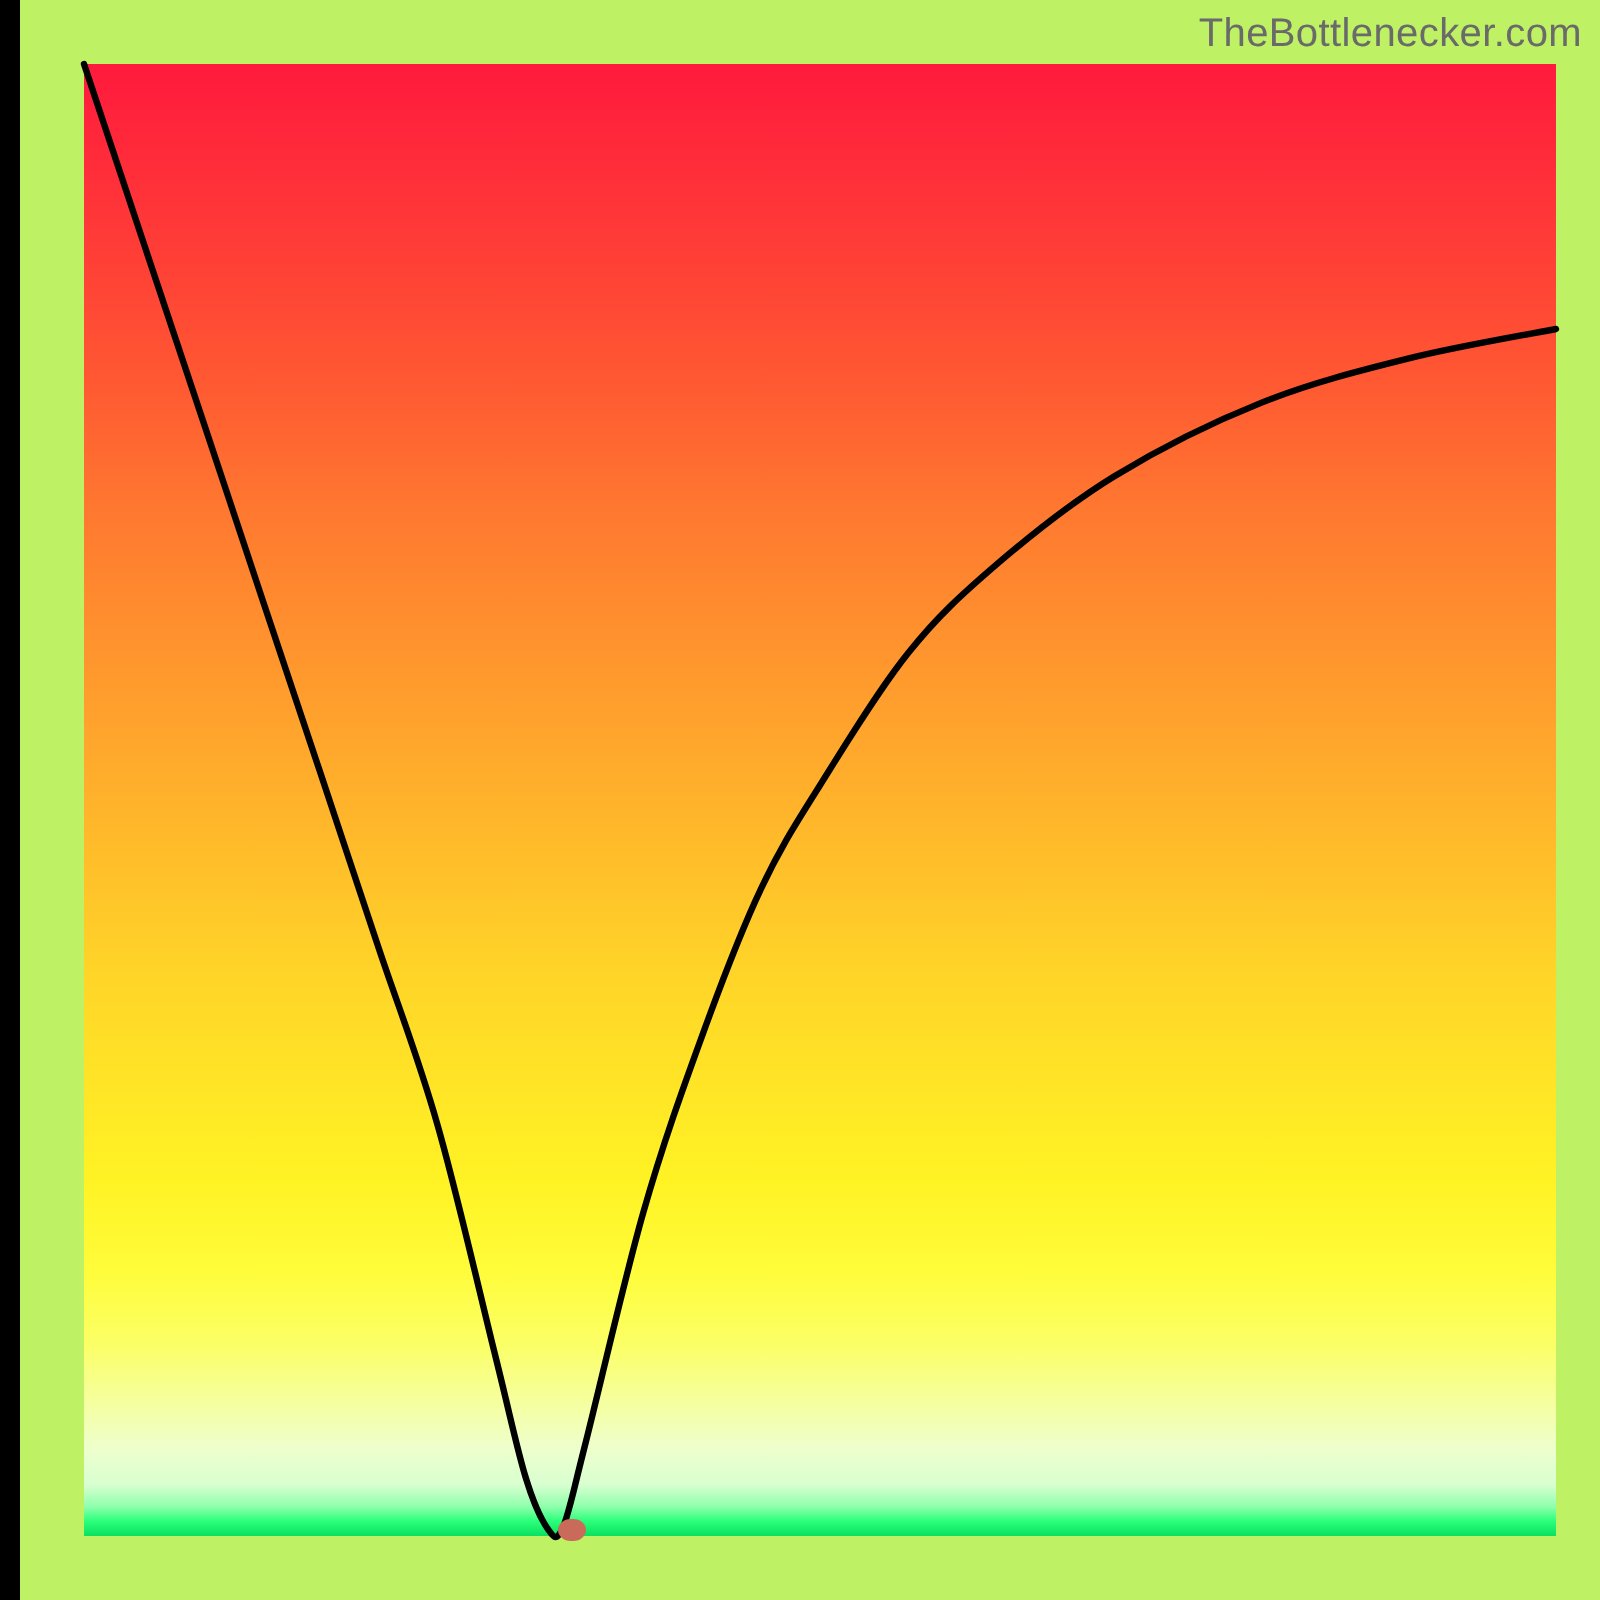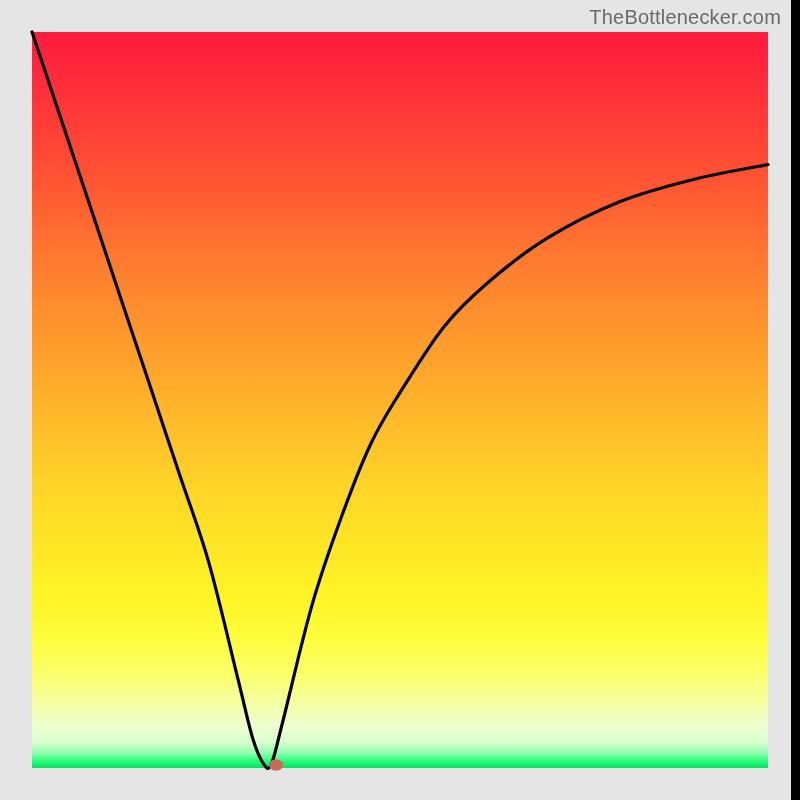--- a/index.html
+++ b/index.html
@@ -6,25 +6,25 @@
     margin: 0;
     padding: 0;
     width: 800px;
     height: 800px;
     background: #000;
     overflow: hidden;
     font-family: Arial, Helvetica, sans-serif;
   }
   .frame {
     position: absolute;
-    left: 0;
+    left: 10px;
     top: 0;
     width: 791px;
     height: 800px;
-    background: #e5e5e5;
+    background: #bef264;
   }
   .plot-area {
     position: absolute;
     left: 32px;
     top: 32px;
     width: 736px;
     height: 736px;
     
     background: linear-gradient(
       to bottom,

